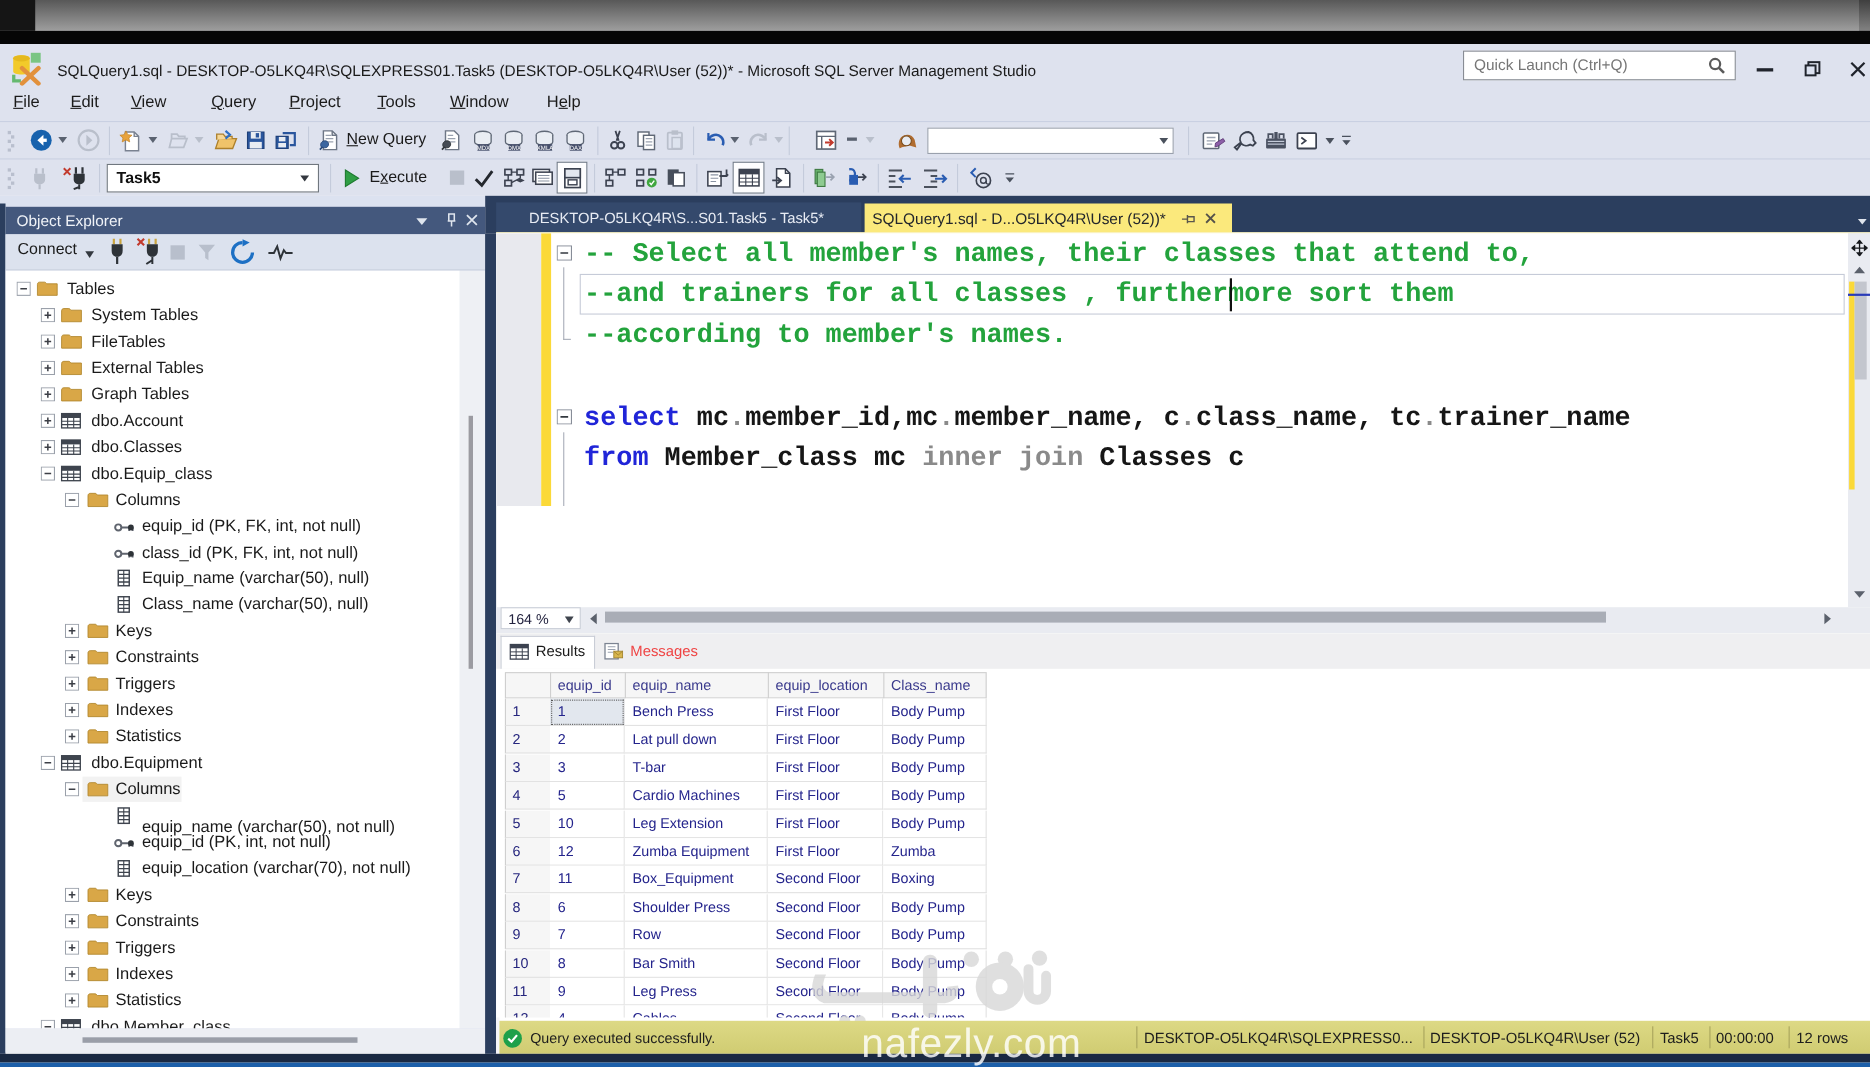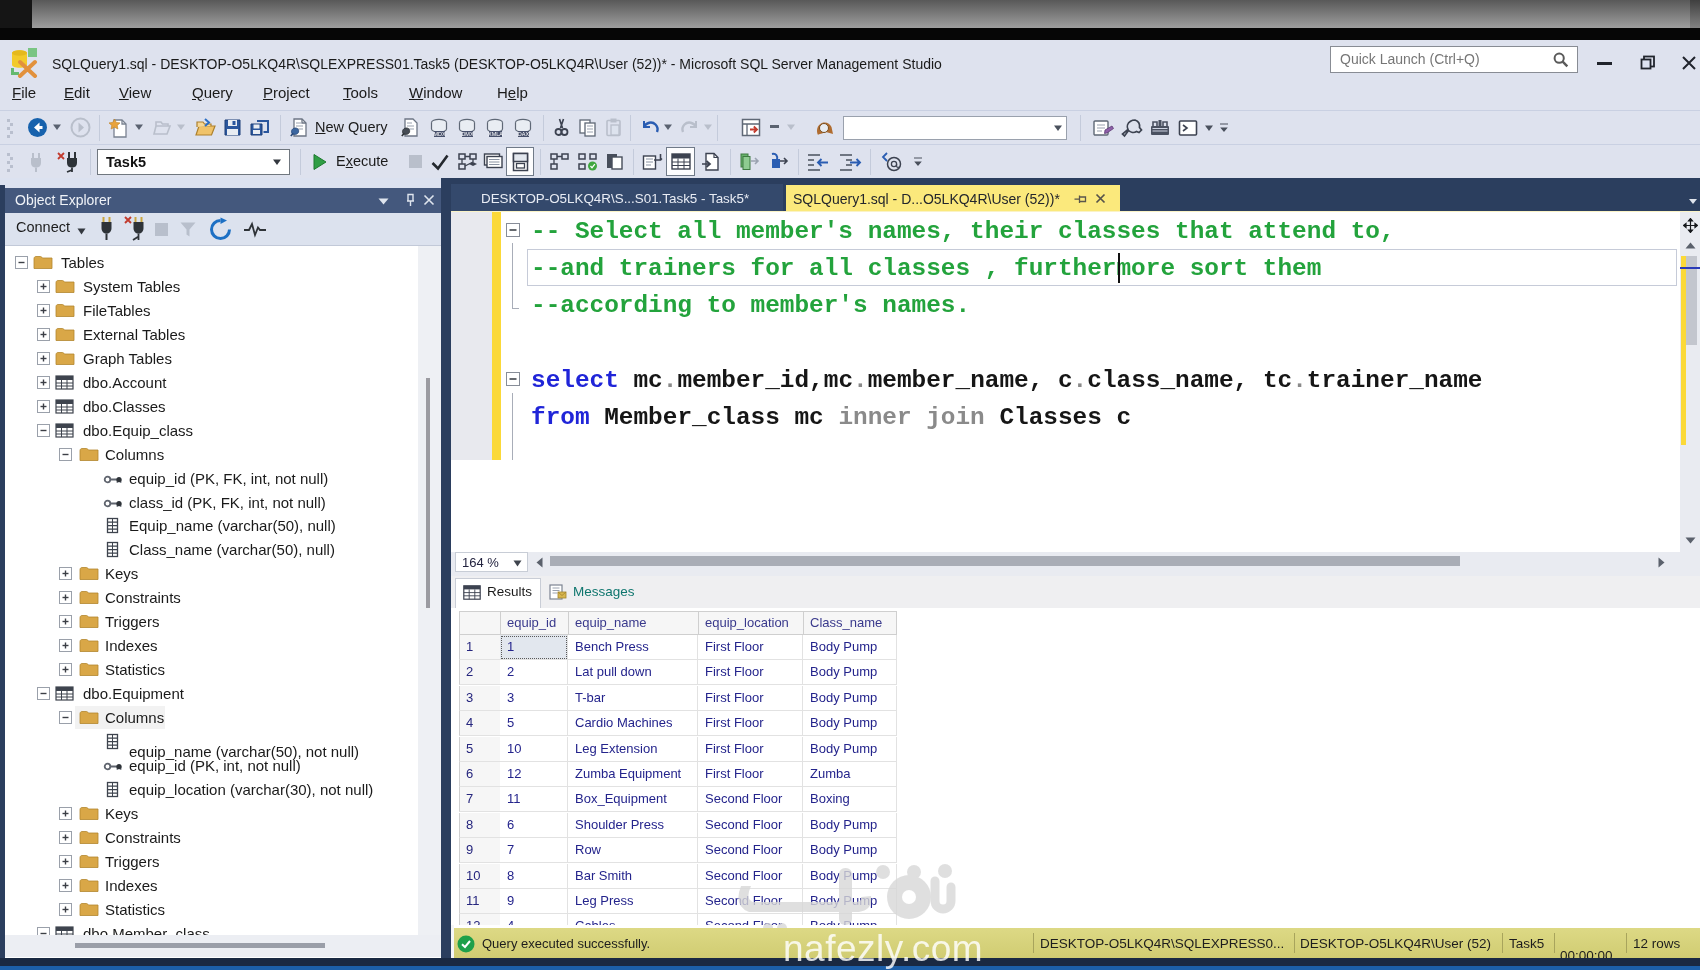--- a/index.html
+++ b/index.html
@@ -605,21 +605,21 @@
         <circle cx="4.5" cy="5.5" r="2.8" fill="none" stroke="#5f646e" stroke-width="1.8"></circle>
         <path d="M7.3 5.5 L17.5 5.5 M14.5 5.5 L14.5 8.8 M17.5 5.5 L17.5 8.8" stroke="#5f646e" stroke-width="1.8"></path>
         <circle cx="16" cy="5.5" r="2.6" fill="#2e3338"></circle>
       </svg>
   <div class="abs" style="left:124px;top:511px;font-size:15px;color:#1a1a1a;white-space:nowrap;">equip_id (PK, int, not null)</div>
   <svg class="abs" style="left:101px;top:535px" width="13" height="17" viewBox="0 0 13 17">
         <rect x="1.5" y="1.5" width="10" height="14" fill="#fff" stroke="#3e444e" stroke-width="1.3"></rect>
         <path d="M1.5 5.1 L11.5 5.1 M1.5 8.6 L11.5 8.6 M1.5 12.1 L11.5 12.1" stroke="#3e444e" stroke-width="1.2"></path>
         <path d="M6.5 1.5 L6.5 15.5" stroke="#3e444e" stroke-width="1"></path>
       </svg>
-  <div class="abs" style="left:124px;top:535px;font-size:15px;color:#1a1a1a;white-space:nowrap;">equip_location (varchar(30), not null)</div>
+  <div class="abs" style="left:124px;top:535px;font-size:15px;color:#1a1a1a;white-space:nowrap;">equip_location (varchar(70), not null)</div>
   <svg class="abs" style="left:54px;top:561px" width="13" height="13">
         <rect x="0.5" y="0.5" width="12" height="12" fill="#fff" stroke="#9aa0aa"></rect>
         <line x1="3.5" y1="6.5" x2="9.5" y2="6.5" stroke="#3c3f46" stroke-width="1.4"></line>
         <line x1="6.5" y1="3.5" x2="6.5" y2="9.5" stroke="#3c3f46" stroke-width="1.4"></line>
       </svg>
   <svg class="abs" style="left:74px;top:560px" width="20" height="15" viewBox="0 0 20 15">
         <path d="M1 3.5 C1 2.5 1.7 1.5 3 1.5 L7.5 1.5 C8.5 1.5 9 2.5 9.5 3 L19 3 L19 13.5 L1 13.5 Z" fill="#d9a747" stroke="#b2872e" stroke-width="0.8"></path>
       </svg>
   <div class="abs" style="left:100px;top:559px;font-size:15px;color:#1a1a1a;white-space:nowrap;">Keys</div>
   <svg class="abs" style="left:54px;top:585px" width="13" height="13">
@@ -743,21 +743,21 @@
       <rect x="0.8" y="0.8" width="16.4" height="3.6" fill="#3c4250"></rect>
       <path d="M0.8 7.6 L17.2 7.6 M0.8 10.8 L17.2 10.8 M6.2 4.4 L6.2 14.2 M11.8 4.4 L11.8 14.2" stroke="#3c4250" stroke-width="0.9"></path>
     </svg>
   <div class="abs" style="left:36px;top:8px;font-size:13.5px;color:#1a1a1a;">Results</div>
   <svg class="abs" style="left:98px;top:8px" width="18" height="17" viewBox="0 0 18 17">
       <rect x="1" y="1" width="12" height="14" fill="#fff" stroke="#7c8492" stroke-width="1.2"></rect>
       <path d="M3.5 4 L10.5 4 M3.5 6.5 L10.5 6.5 M3.5 9 L8.5 9" stroke="#9aa2b0" stroke-width="1"></path>
       <rect x="9" y="8" width="8" height="6" fill="#d8b64e" stroke="#a3842c" stroke-width="0.8"></rect>
       <path d="M9 8 L13 11.5 L17 8" fill="none" stroke="#a3842c" stroke-width="0.8"></path>
     </svg>
-  <div class="abs" style="left:122px;top:8px;font-size:13.5px;color:#0f766e;">Messages</div>
+  <div class="abs" style="left:122px;top:8px;font-size:13.5px;color:#ef4444;">Messages</div>
   <div class="abs" style="left:0;top:0;width:1249px;height:349px;overflow:hidden;">
       <div class="abs" style="left:8px;top:35px;width:438px;height:24px;background:#f6f6f6;border:1px solid #cfcfcf;"></div>
       <div class="abs" style="left:49px;top:35px;width:1px;height:24px;background:#cfcfcf;"></div>
       <div class="abs" style="left:56px;top:39px;font-size:13px;color:#39398c;">equip_id</div>
       <div class="abs" style="left:117px;top:35px;width:1px;height:24px;background:#cfcfcf;"></div>
       <div class="abs" style="left:124px;top:39px;font-size:13px;color:#39398c;">equip_name</div>
       <div class="abs" style="left:247px;top:35px;width:1px;height:24px;background:#cfcfcf;"></div>
       <div class="abs" style="left:254px;top:39px;font-size:13px;color:#39398c;">equip_location</div>
       <div class="abs" style="left:352px;top:35px;width:1px;height:24px;background:#cfcfcf;"></div>
       <div class="abs" style="left:359px;top:39px;font-size:13px;color:#39398c;">Class_name</div>
@@ -906,20 +906,20 @@
     </svg>
   <div class="abs" style="left:28px;top:8px;font-size:13px;color:#1d1d1d;">Query executed successfully.</div>
   <div class="abs" style="left:579px;top:5px;width:1px;height:20px;background:#a8a45c;"></div>
   <div class="abs" style="left:840px;top:5px;width:1px;height:20px;background:#a8a45c;"></div>
   <div class="abs" style="left:1048px;top:5px;width:1px;height:20px;background:#a8a45c;"></div>
   <div class="abs" style="left:1100px;top:5px;width:1px;height:20px;background:#a8a45c;"></div>
   <div class="abs" style="left:1172px;top:5px;width:1px;height:20px;background:#a8a45c;"></div>
   <div class="abs" style="left:586px;top:8px;font-size:13.5px;color:#1d1d1d;">DESKTOP-O5LKQ4R\SQLEXPRESS0...</div>
   <div class="abs" style="left:846px;top:8px;font-size:13.5px;color:#1d1d1d;">DESKTOP-O5LKQ4R\User (52)</div>
   <div class="abs" style="left:1055px;top:8px;font-size:13.5px;color:#1d1d1d;">Task5</div>
-  <div class="abs" style="left:1106px;top:8px;font-size:13.5px;color:#1d1d1d;margin-top:12px;">00:00:00</div>
+  <div class="abs" style="left:1106px;top:8px;font-size:13.5px;color:#1d1d1d;">00:00:00</div>
   <div class="abs" style="left:1179px;top:8px;font-size:13.5px;color:#1d1d1d;">12 rows</div>
 </div>
 
 <div class="abs" style="left:0;top:958px;width:1700px;height:8px;background:#1a2942;"></div>
 <div class="abs" style="left:0;top:966px;width:1700px;height:4px;background:#1c5fa9;"></div>
 
 <div class="abs" style="left:755px;top:928px;font-size:37px;color:rgba(255,255,255,0.82);letter-spacing:0.5px;margin-left:28px;">nafezly.com</div>
 
 </body></html>

